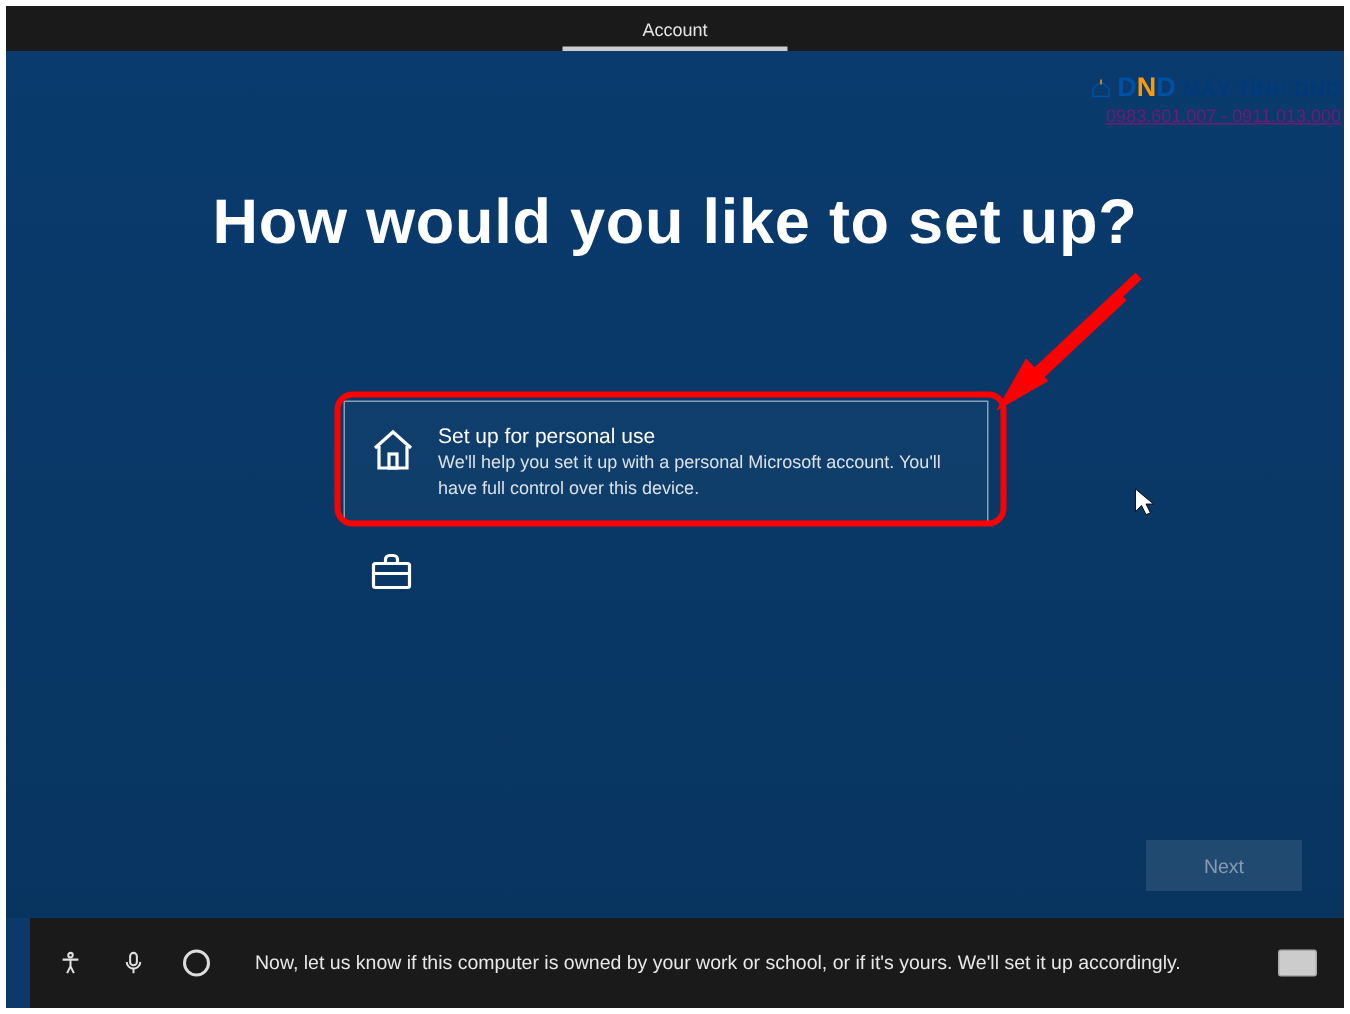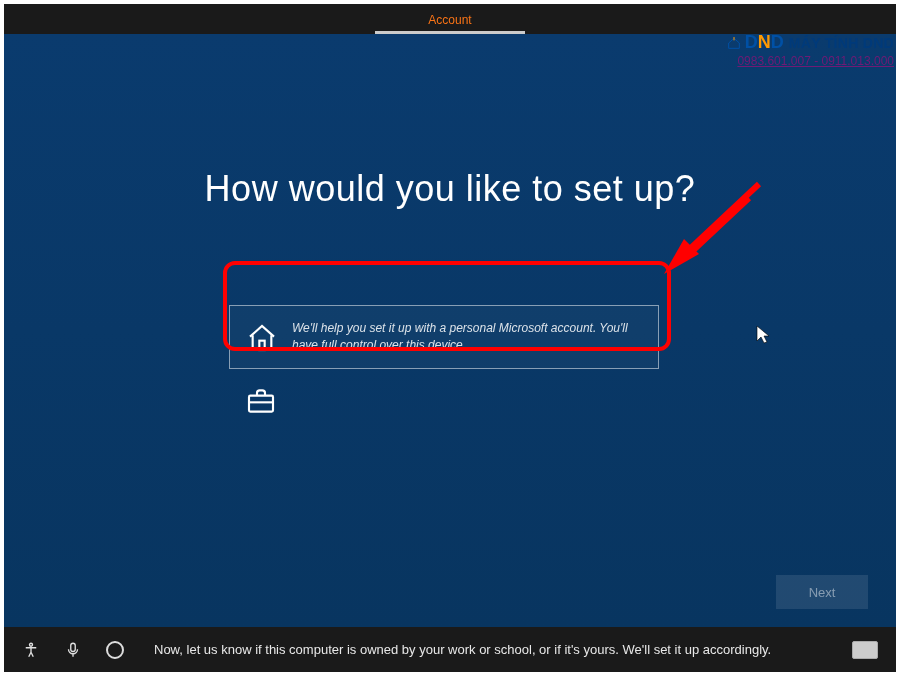--- a/index.html
+++ b/index.html
@@ -23,40 +23,39 @@
     }
     .topbar {
       height: 30px;
       background: #1a1a1a;
       display: flex;
       justify-content: center;
       align-items: flex-end;
       position: relative;
     }
     .topbar-tab {
-      color: #f97316;
+      color: #e5e5e5;
       font-size: 12px;
       padding: 6px 0 4px 0;
       width: 150px;
       text-align: center;
       border-bottom: 3px solid #ccc;
     }
     .main {
       flex: 1;
       background: linear-gradient(180deg, #0a3b6e 0%, #083560 100%);
       position: relative;
       padding-top: 90px;
     }
     .title {
       color: #fff;
-      font-weight: 400;
-      font-size: 36px;
+      font-weight: 700;
+      font-size: 42px;
       text-align: center;
       letter-spacing: 0.5px;
-      margin-top: 44px;
     }
     .options {
       width: 430px;
       margin-left: 225px;
       margin-top: 95px;
     }
     .option {
       display: flex;
       align-items: flex-start;
       padding: 14px 16px;
@@ -80,21 +79,20 @@
     .option .text .opt-title {
       font-size: 14px;
       font-weight: 400;
       margin-bottom: 2px;
     }
     .option .text .opt-desc {
       font-size: 12px;
       font-weight: 300;
       color: rgba(255,255,255,0.85);
       line-height: 1.4;
-      font-style: italic;
     }
     .red-highlight {
       position: absolute;
       border: 4px solid #ff0000;
       border-radius: 12px;
       left: 219px;
       top: 227px;
       width: 448px;
       height: 90px;
       pointer-events: none;
@@ -109,37 +107,38 @@
       position: absolute;
       left: 752px;
       top: 291px;
       color: #fff;
       pointer-events: none;
     }
     .next-btn {
       position: absolute;
       right: 28px;
       bottom: 18px;
-      width: 92px;
+      width: 104px;
       height: 34px;
       background: rgba(255,255,255,0.1);
       color: rgba(255,255,255,0.45);
       display: flex;
       align-items: center;
       justify-content: center;
       font-size: 13px;
       border: none;
     }
     .taskbar {
-      height: 45px;
+      height: 60px;
       background: #1a1a1a;
       display: flex;
       align-items: center;
       padding: 0 18px;
       gap: 24px;
+      margin-left: 16px;
     }
     .taskbar .tb-icon { color: #e0e0e0; width: 18px; height: 18px; display:flex; align-items:center; justify-content:center; }
     .taskbar .tb-icon svg { width:100%; height:100%; }
     .cortana-ring { width: 18px; height: 18px; border: 2px solid #ddd; border-radius: 50%; }
     .narration {
       color: #e8e8e8;
       font-size: 13px;
       line-height: 1.35;
       margin-left: 6px;
       flex: 1;
@@ -149,21 +148,21 @@
       height: 18px;
       border: 1px solid #aaa;
       border-radius: 2px;
       background: #ccc;
       margin-left: auto;
       position: relative;
     }
     .watermark {
       position: absolute;
       right: 6px;
-      top: 32px;
+      top: 48px;
       text-align: right;
       z-index: 50;
     }
     .watermark .wm-logo {
       display: flex;
       align-items: center;
       justify-content: flex-end;
       gap: 3px;
     }
     .watermark .wm-logo .house {
@@ -189,20 +188,21 @@
     <div class="options">
       <div class="option selected">
         <span class="icon">
           <svg viewBox="0 0 24 24" fill="none" stroke="currentColor" stroke-width="1.6">
             <path d="M3 11 L12 3 L21 11"></path>
             <path d="M5 10 V21 H19 V10"></path>
             <rect x="10" y="14" width="4" height="7"></rect>
           </svg>
         </span>
         <div class="text">
+          <div class="opt-title">Set up for personal use</div>
           <div class="opt-desc">We'll help you set it up with a personal Microsoft account. You'll have full control over this device.</div>
         </div>
       </div>
 
       <div class="option">
         <span class="icon">
           <svg viewBox="0 0 24 24" fill="none" stroke="currentColor" stroke-width="1.6">
             <rect x="3" y="8" width="18" height="12" rx="1"></rect>
             <path d="M9 8 V6 a2 2 0 0 1 2-2 h2 a2 2 0 0 1 2 2 V8"></path>
             <path d="M3 13 H21"></path>

